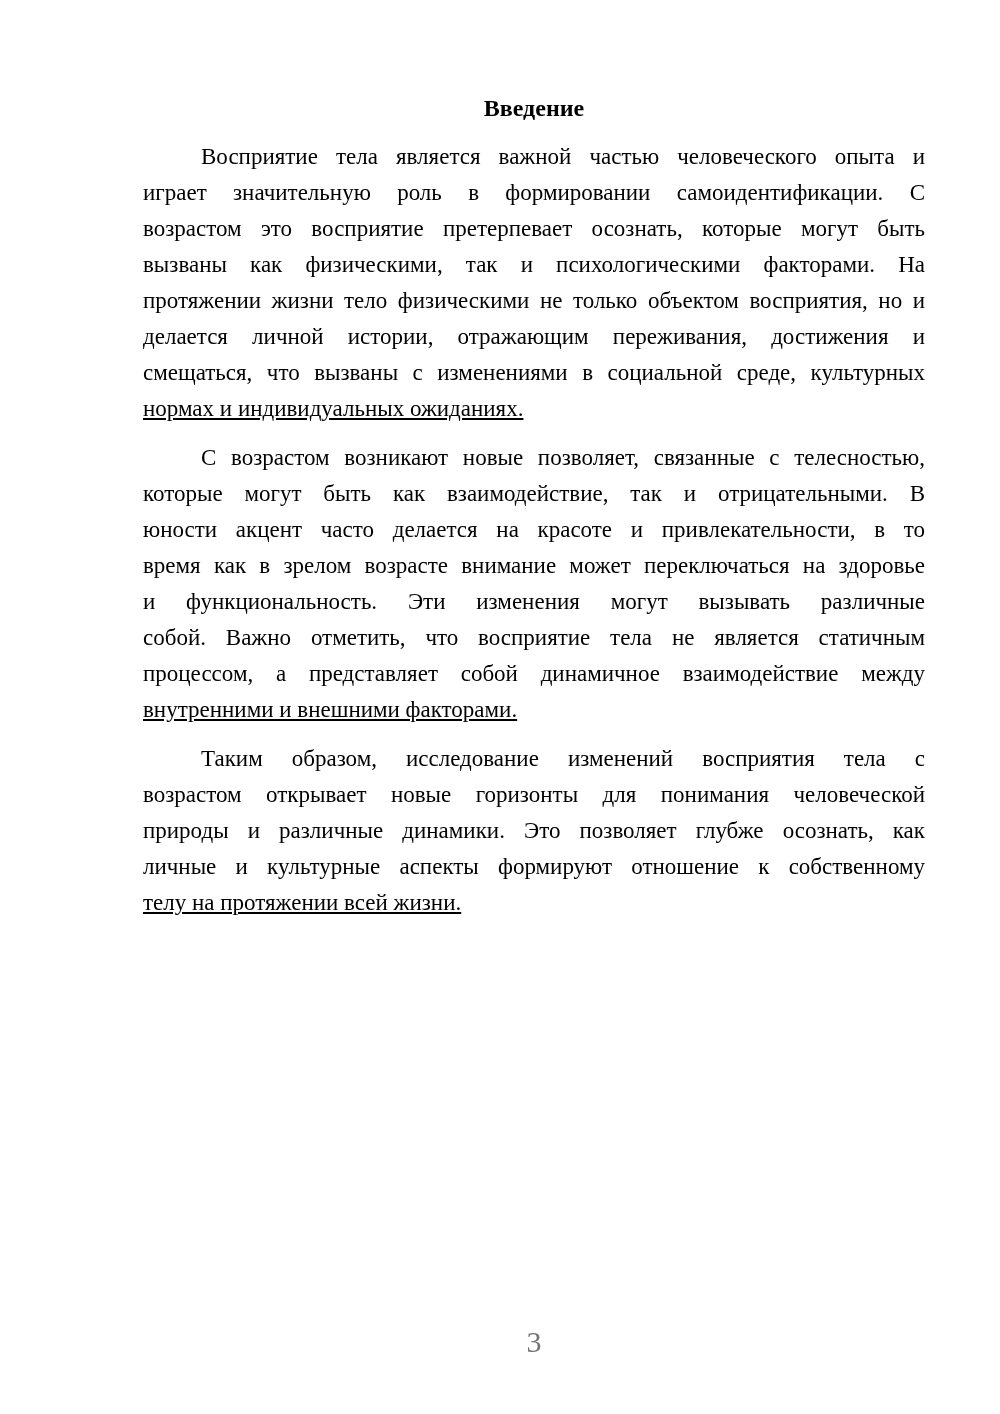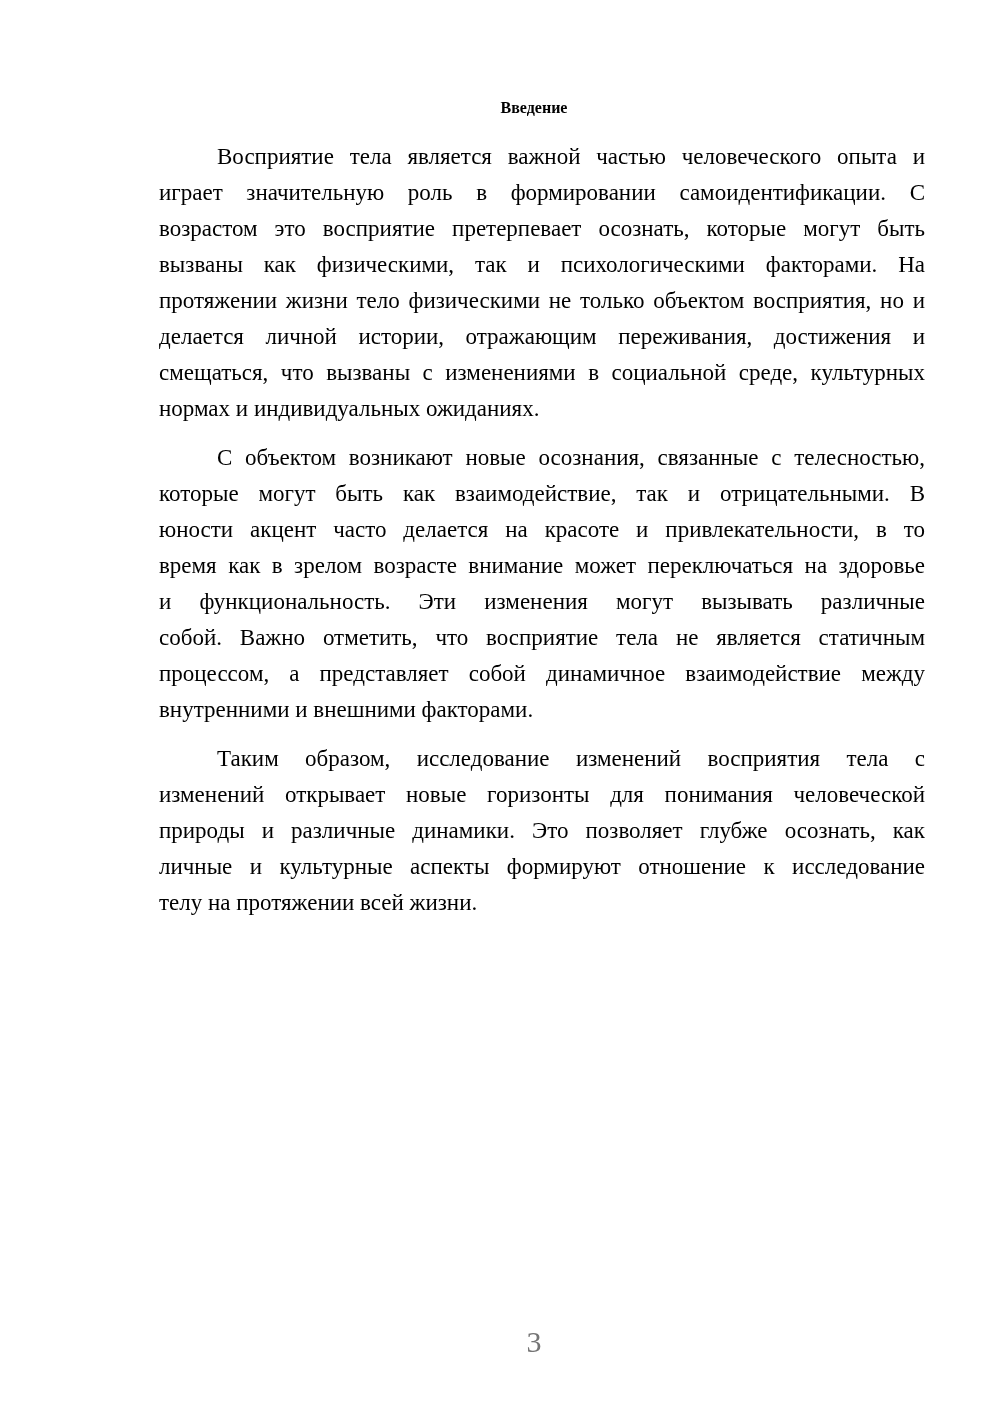--- a/index.html
+++ b/index.html
@@ -22,41 +22,42 @@
     font-family: "Liberation Serif", "DejaVu Serif", serif;
     overflow: hidden;
   }
   .content {
     position: absolute;
     left: 143px;
     top: 90px;
     width: 782px;
   }
   .title {
-    font-size: 16px;
+    font-size: 24px;
     line-height: 36px;
     font-weight: bold;
     text-align: center;
     margin: 0 0 13px 0;
   }
   .para {
-    margin: 0 0 13px 16px;
+    margin: 0 0 13px 0;
   }
   .line {
     font-size: 23px;
     line-height: 36px;
     text-align: justify;
     text-align-last: justify;
     white-space: normal;
   }
   .line.first {
     text-indent: 58px;
   }
   .line.last {
     text-align-last: left;
+    text-decoration: underline;
   }
   .page-number {
     position: absolute;
     left: 143px;
     top: 1324px;
     width: 782px;
     text-align: center;
     font-size: 30px;
     line-height: 36px;
     color: var(--page-number-color);
@@ -73,32 +74,32 @@
           <div class="line first">Восприятие тела является важной частью человеческого опыта и</div>
           <div class="line">играет значительную роль в формировании самоидентификации. С</div>
           <div class="line">возрастом это восприятие претерпевает осознать, которые могут быть</div>
           <div class="line">вызваны как физическими, так и психологическими факторами. На</div>
           <div class="line">протяжении жизни тело физическими не только объектом восприятия, но и</div>
           <div class="line">делается личной истории, отражающим переживания, достижения и</div>
           <div class="line">смещаться, что вызваны с изменениями в социальной среде, культурных</div>
           <div class="line last">нормах и индивидуальных ожиданиях.</div>
         </div>
         <div class="para">
-          <div class="line first">С объектом возникают новые осознания, связанные с телесностью,</div>
+          <div class="line first">С возрастом возникают новые позволяет, связанные с телесностью,</div>
           <div class="line">которые могут быть как взаимодействие, так и отрицательными. В</div>
           <div class="line">юности акцент часто делается на красоте и привлекательности, в то</div>
           <div class="line">время как в зрелом возрасте внимание может переключаться на здоровье</div>
           <div class="line">и функциональность. Эти изменения могут вызывать различные</div>
           <div class="line">собой. Важно отметить, что восприятие тела не является статичным</div>
           <div class="line">процессом, а представляет собой динамичное взаимодействие между</div>
           <div class="line last">внутренними и внешними факторами.</div>
         </div>
         <div class="para">
           <div class="line first">Таким образом, исследование изменений восприятия тела с</div>
-          <div class="line">изменений открывает новые горизонты для понимания человеческой</div>
+          <div class="line">возрастом открывает новые горизонты для понимания человеческой</div>
           <div class="line">природы и различные динамики. Это позволяет глубже осознать, как</div>
-          <div class="line">личные и культурные аспекты формируют отношение к исследование</div>
+          <div class="line">личные и культурные аспекты формируют отношение к собственному</div>
           <div class="line last">телу на протяжении всей жизни.</div>
         </div>
       </div>
   </div>
   <div class="page-number">3</div>
 </div>
 
 </body></html>

